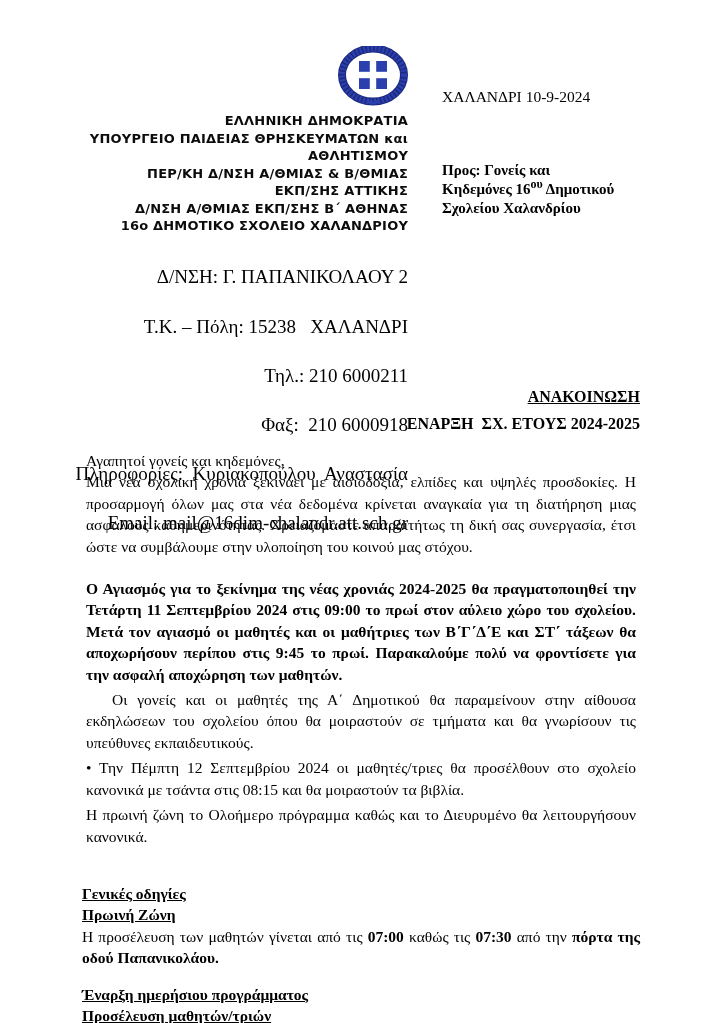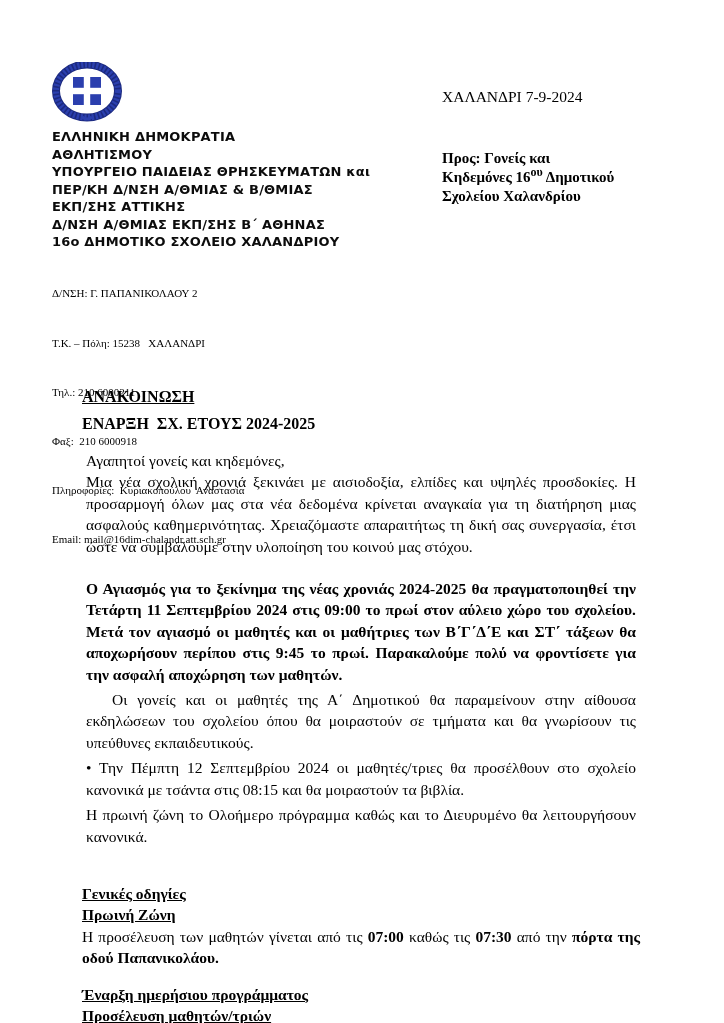--- a/index.html
+++ b/index.html
@@ -12,60 +12,60 @@
     position: relative;
     overflow: hidden;
   }
 
   
   .header { position: relative; height: 388px; }
 
   .lh-col {
     position: absolute;
     left: 52px;
-    top: 62px;
+    top: 46px;
     width: 356px;
-    text-align: left;
+    text-align: right;
   }
   .emblem-wrap { height: 62px; margin-bottom: 4px; }
   .lh-lines {
     font-family: "DejaVu Sans", sans-serif;
     font-weight: bold;
     font-size: 13px;
     line-height: 17.5px;
     letter-spacing: 0.2px;
     color: #0c0c0c;
   }
   .contact-lines {
     margin-top: 2px;
-    font-size: 11px;
+    font-size: 19px;
     line-height: 16.4px;
     white-space: pre-wrap;
     font-family: Liberation Serif, serif;
   }
 
   .right-col {
     position: absolute;
     left: 442px;
     top: 88px;
     width: 240px;
   }
   .date-line { font-size: 15.5px; }
   .recipient {
-    margin-top: 43px;
+    margin-top: 55px;
     font-weight: bold;
     font-size: 15px;
     line-height: 18.8px;
   }
   .recipient sup { font-size: 12px; line-height: 0; }
 
   
   .main { margin: 0 84px 0 82px; } 
 
-  .title-block { text-align: left; }
+  .title-block { text-align: right; }
   .title-main {
     font-weight: bold;
     font-size: 16px;
     text-decoration: underline;
     white-space: pre-wrap;
   }
   .title-sub {
     margin-top: 9px;
     font-weight: bold;
     font-size: 16px;
@@ -101,39 +101,39 @@
         <ellipse cx="35" cy="29" rx="31" ry="26.5" fill="none" stroke="#2b3fae" stroke-width="6" stroke-dasharray="2.2 1.6"></ellipse>
         <ellipse cx="35" cy="29" rx="25" ry="21" fill="#ffffff"></ellipse>
         <rect x="21" y="15" width="28" height="28" fill="#2b3fae"></rect>
         <rect x="31.8" y="13.5" width="6.4" height="31" fill="#ffffff"></rect>
         <rect x="19.5" y="25.8" width="31" height="6.4" fill="#ffffff"></rect>
         <path d="M30 55 q5 4 10 0" stroke="#2b3fae" stroke-width="3" fill="none"></path>
       </svg>
     </div>
     <div class="lh-lines">
       <div>ΕΛΛΗΝΙΚΗ ΔΗΜΟΚΡΑΤΙΑ</div>
+      <div>ΥΠΟΥΡΓΕΙΟ ΠΑΙΔΕΙΑΣ ΘΡΗΣΚΕΥΜΑΤΩΝ και</div>
       <div>ΑΘΛΗΤΙΣΜΟΥ</div>
-      <div>ΥΠΟΥΡΓΕΙΟ ΠΑΙΔΕΙΑΣ ΘΡΗΣΚΕΥΜΑΤΩΝ και</div>
       <div>ΠΕΡ/ΚΗ Δ/ΝΣΗ Α/ΘΜΙΑΣ &amp; Β/ΘΜΙΑΣ</div>
       <div>ΕΚΠ/ΣΗΣ ΑΤΤΙΚΗΣ</div>
       <div>Δ/ΝΣΗ Α/ΘΜΙΑΣ ΕΚΠ/ΣΗΣ Β΄ ΑΘΗΝΑΣ</div>
       <div>16ο ΔΗΜΟΤΙΚΟ ΣΧΟΛΕΙΟ ΧΑΛΑΝΔΡΙΟΥ</div>
     </div>
     <div class="contact-lines">
       <div>Δ/ΝΣΗ: Γ. ΠΑΠΑΝΙΚΟΛΑΟΥ 2</div>
       <div>Τ.Κ. – Πόλη: 15238   ΧΑΛΑΝΔΡΙ</div>
       <div>Τηλ.: 210 6000211</div>
       <div>Φαξ:  210 6000918</div>
       <div>Πληροφορίες:  Κυριακοπούλου  Αναστασία</div>
       <div>Email: mail@16dim-chalandr.att.sch.gr</div>
     </div>
   </div>
 
   <div class="right-col">
-    <div class="date-line">ΧΑΛΑΝΔΡΙ 7-9-2024</div>
+    <div class="date-line">ΧΑΛΑΝΔΡΙ 10-9-2024</div>
     <div class="recipient">
       <div>Προς: Γονείς και</div>
       <div><span>Κηδεμόνες 16</span><sup>ου</sup><span> Δημοτικού</span></div>
       <div>Σχολείου Χαλανδρίου</div>
     </div>
   </div>
 
 </div>
 
 <div class="main">

